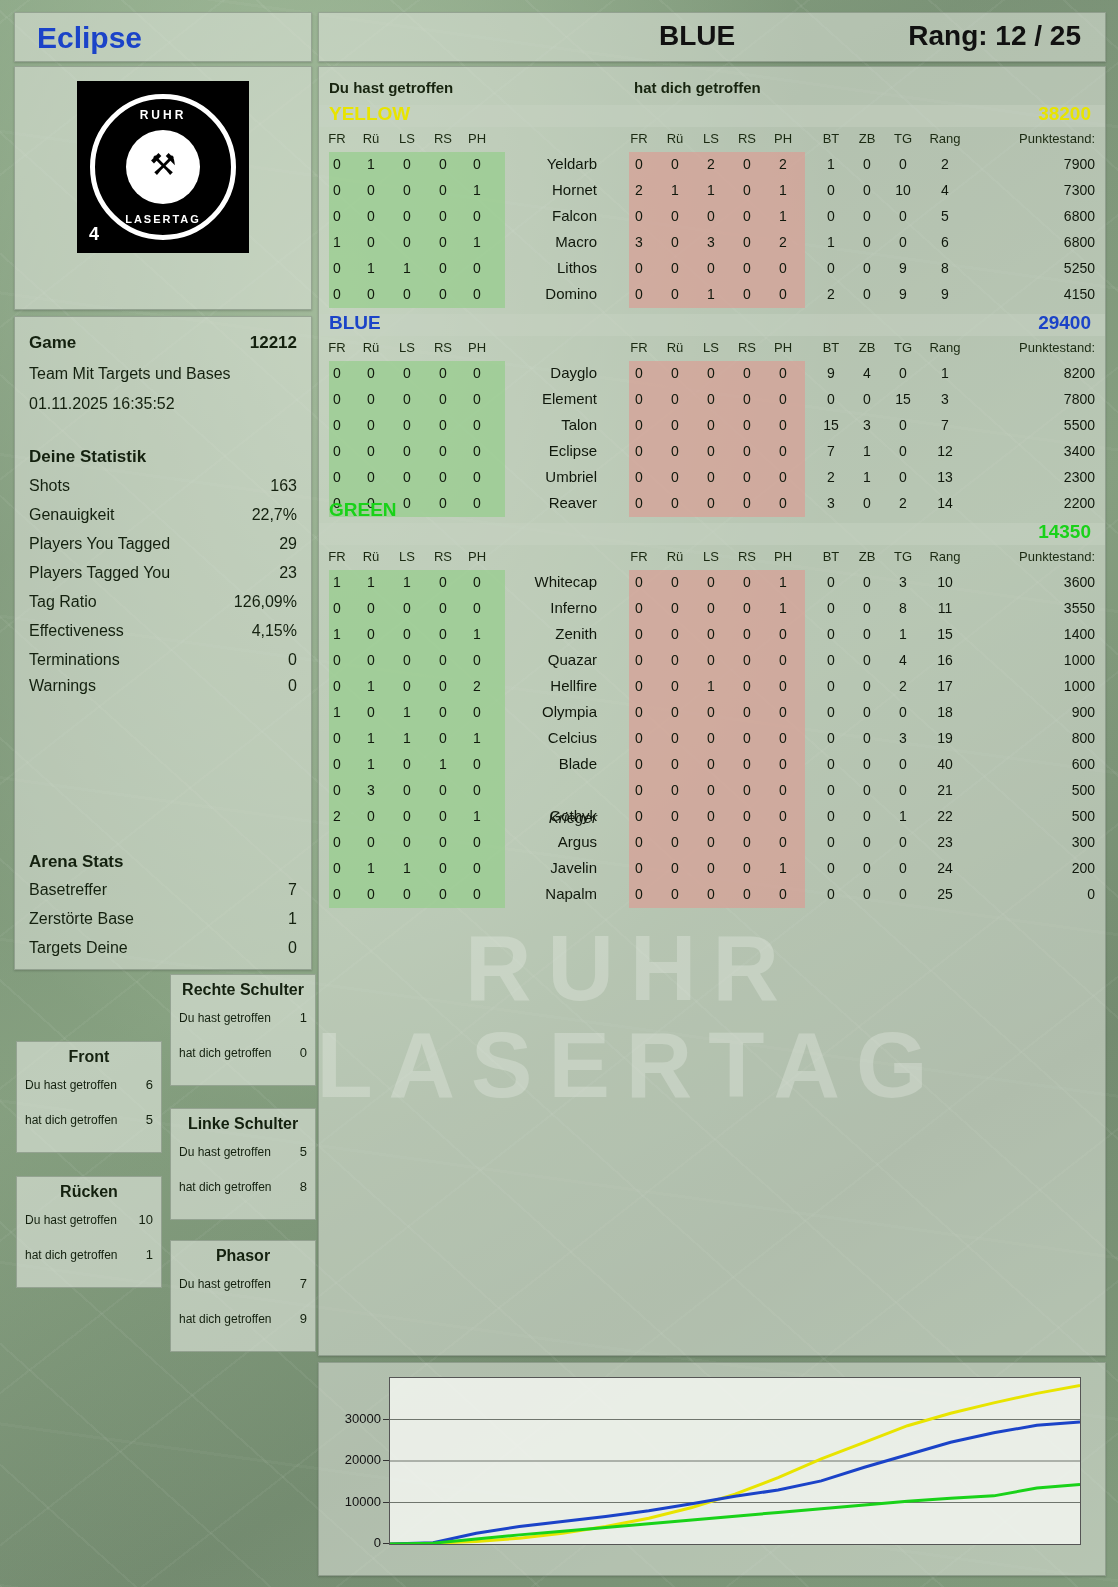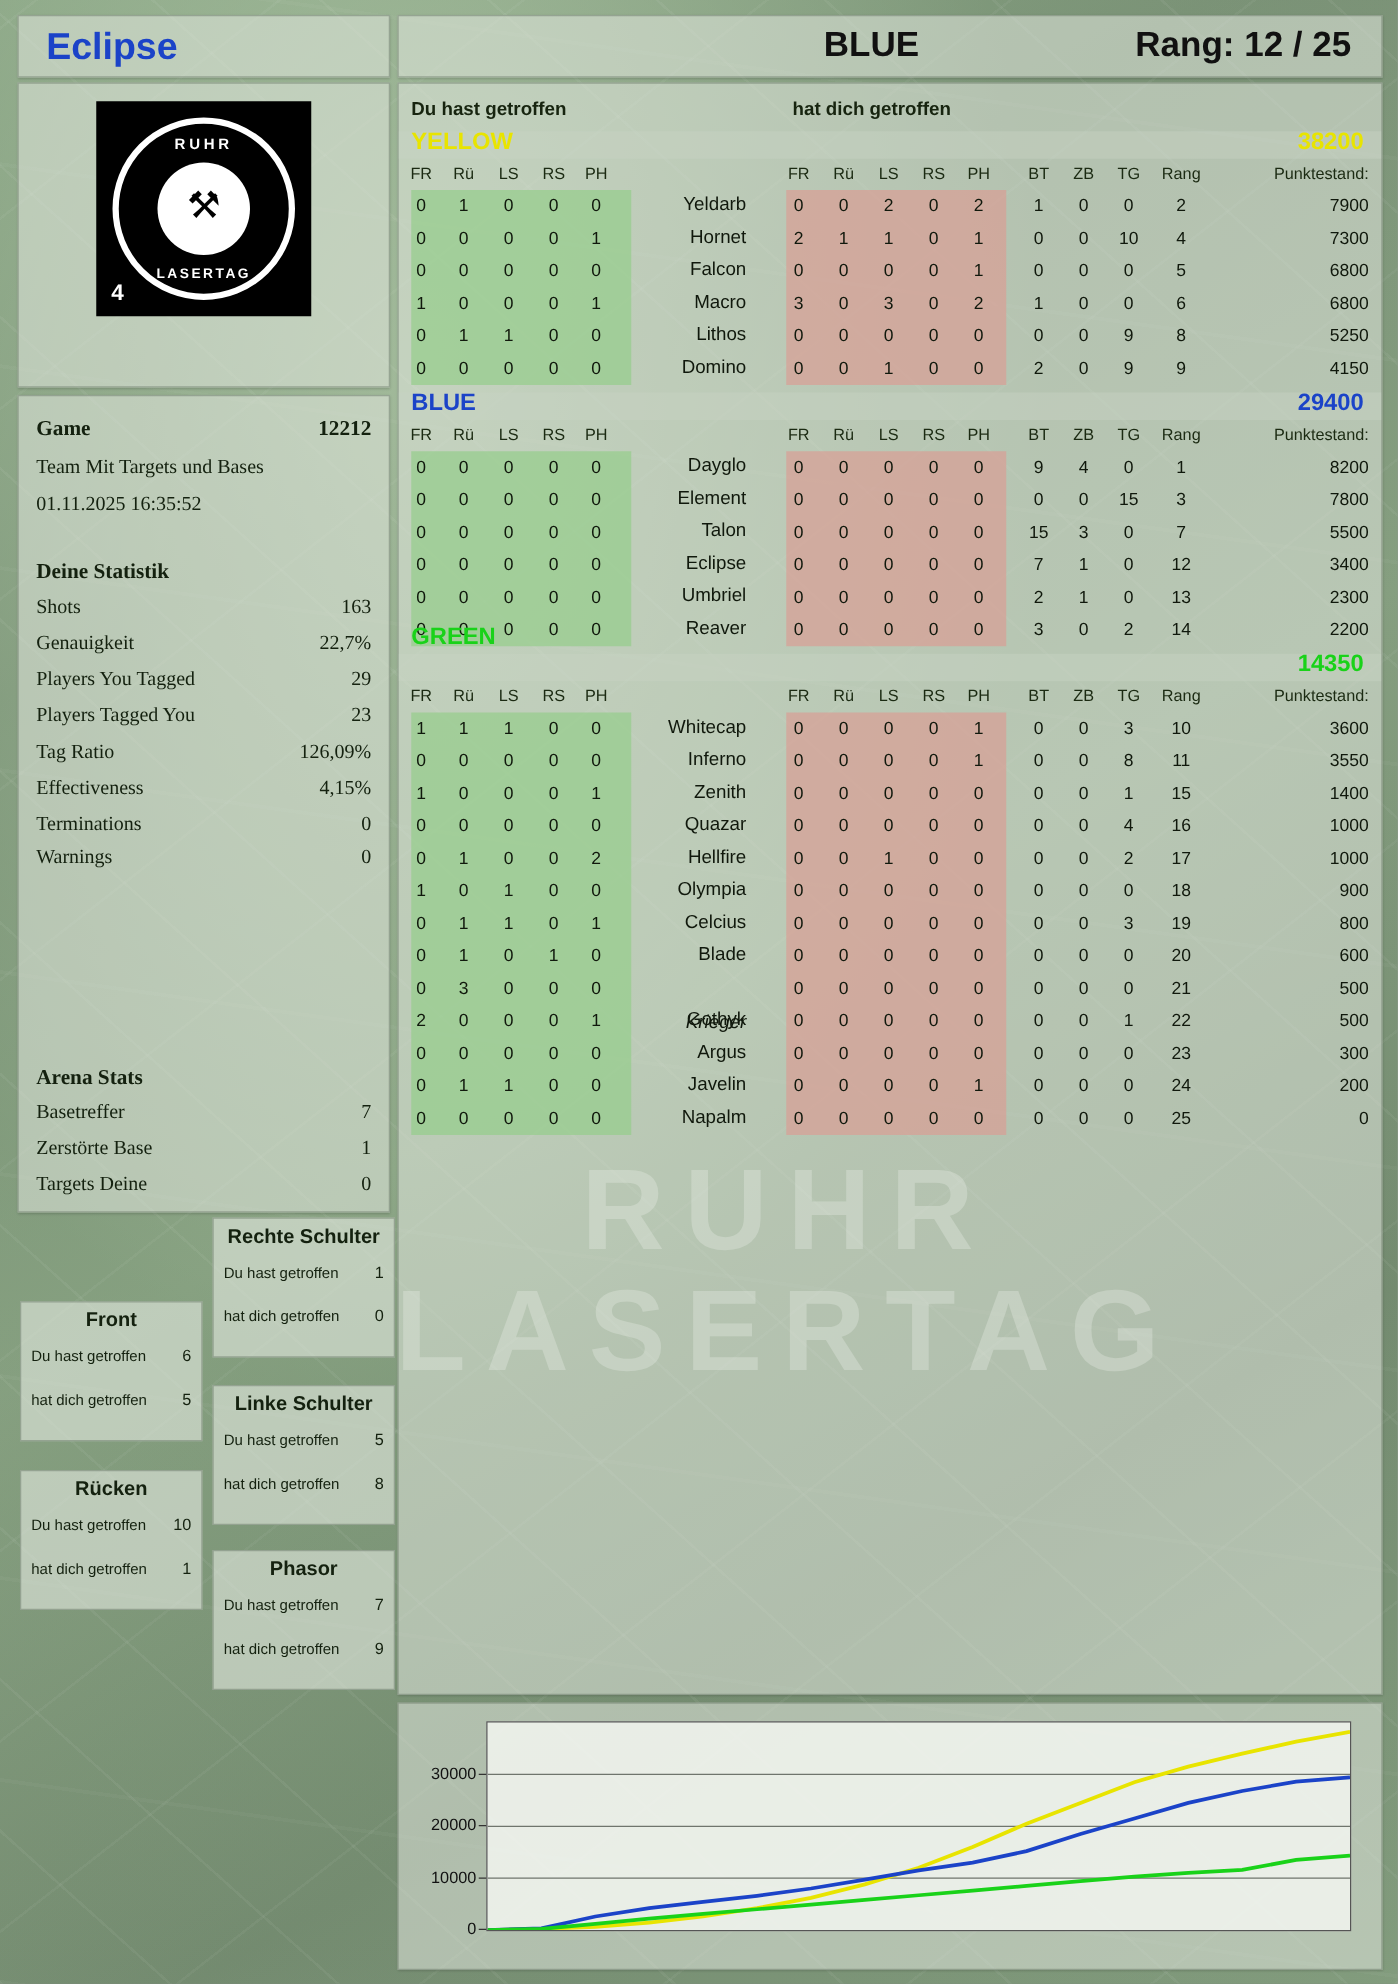--- a/index.html
+++ b/index.html
@@ -57,21 +57,21 @@
   .logo-ring{
     width:136px;height:136px;border-radius:50%;border:5px solid #fff;
     display:flex;align-items:center;justify-content:center;flex-direction:column;position:relative;
   }
   .logo-top{position:absolute;top:9px;width:100%;text-align:center;color:#fff;font-size:12px;font-weight:bold;letter-spacing:3px;}
   .logo-bot{position:absolute;bottom:10px;width:100%;text-align:center;color:#fff;font-size:11px;font-weight:bold;letter-spacing:2px;}
   .logo-circ{width:74px;height:74px;border-radius:50%;background:#fff;display:flex;align-items:center;justify-content:center;}
   .hammers{font-size:30px;color:#000;line-height:1;transform:translateY(-2px);}
   .logo-num{position:absolute;left:12px;bottom:8px;color:#fff;font-size:18px;font-weight:bold;}
   
-  #stats-panel{left:14px;top:316px;width:296px;height:652px;font-family:Liberation Serif, serif;}
+  #stats-panel{left:14px;top:316px;width:296px;height:652px;}
   .srow{position:absolute;left:14px;width:268px;font-size:16px;color:#14210f;}
   .srow .k{float:left;}
   .srow .v{float:right;}
   .sh{font-weight:bold;font-size:17px;}
   
   #table-panel{left:318px;top:66px;width:786px;height:1288px;}
   .tbl-hdr{position:absolute;font-size:15px;font-weight:bold;color:#17240f;}
   .teamband{position:absolute;left:0;width:786px;height:22px;background:rgba(200,210,195,0.45);}
   .teamname{position:absolute;font-size:19px;font-weight:bold;}
   .teamtotal{position:absolute;right:14px;font-size:19px;font-weight:bold;}
@@ -565,21 +565,21 @@
         <div class="cell" style="left: 140px; width: 36px; top: 689px;">0</div>
         <div class="nm" style="left: 158px; width: 120px; top: 688px;">Blade</div>
         <div class="cell" style="left: 302px; width: 36px; top: 689px;">0</div>
         <div class="cell" style="left: 338px; width: 36px; top: 689px;">0</div>
         <div class="cell" style="left: 374px; width: 36px; top: 689px;">0</div>
         <div class="cell" style="left: 410px; width: 36px; top: 689px;">0</div>
         <div class="cell" style="left: 446px; width: 36px; top: 689px;">0</div>
         <div class="cell" style="left: 494px; width: 36px; top: 689px;">0</div>
         <div class="cell" style="left: 530px; width: 36px; top: 689px;">0</div>
         <div class="cell" style="left: 566px; width: 36px; top: 689px;">0</div>
-        <div class="cell" style="left: 608px; width: 36px; top: 689px;">20</div>
+        <div class="cell" style="left: 608px; width: 36px; top: 689px;">40</div>
         <div class="cell" style="left: 660px; width: 116px; top: 689px; text-align: right;">600</div>
         <div class="cell" style="left: 0px; width: 36px; top: 715px;">0</div>
         <div class="cell" style="left: 34px; width: 36px; top: 715px;">3</div>
         <div class="cell" style="left: 70px; width: 36px; top: 715px;">0</div>
         <div class="cell" style="left: 106px; width: 36px; top: 715px;">0</div>
         <div class="cell" style="left: 140px; width: 36px; top: 715px;">0</div>
         <div class="nm" style="left: 158px; width: 120px; top: 742px; font-style: italic;">Krieger</div>
         <div class="cell" style="left: 302px; width: 36px; top: 715px;">0</div>
         <div class="cell" style="left: 338px; width: 36px; top: 715px;">0</div>
         <div class="cell" style="left: 374px; width: 36px; top: 715px;">0</div>

